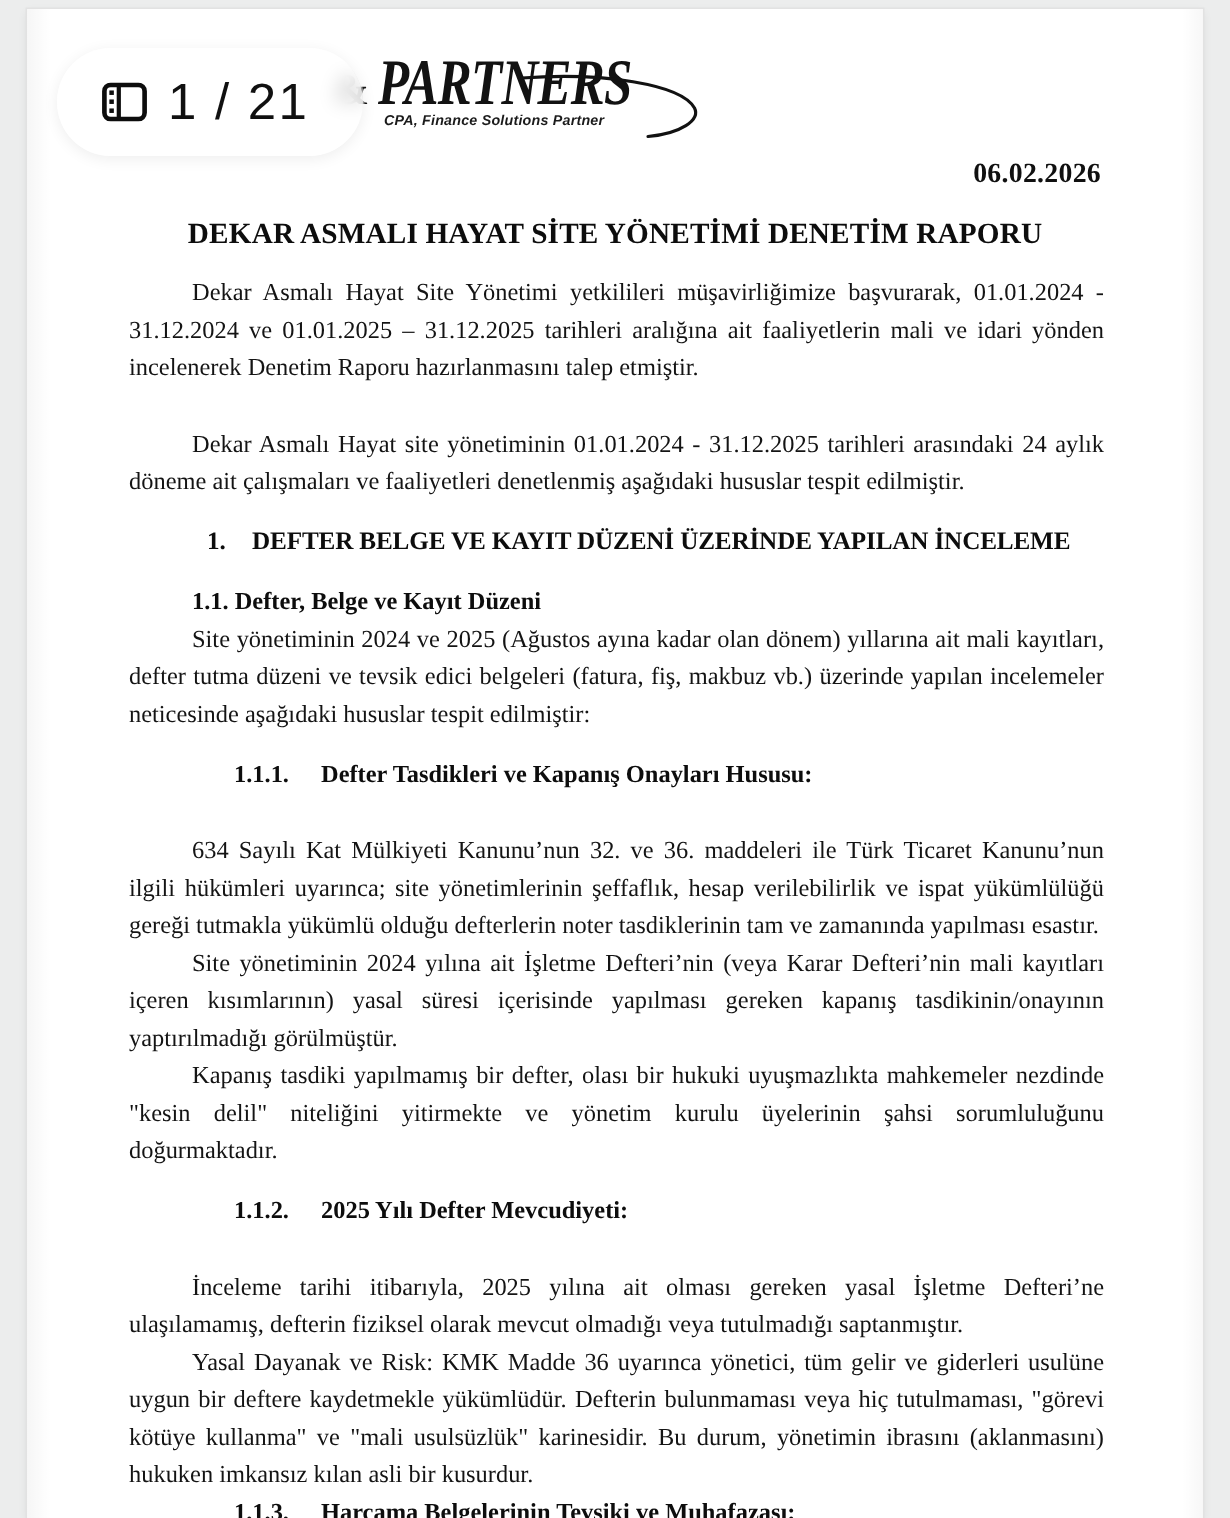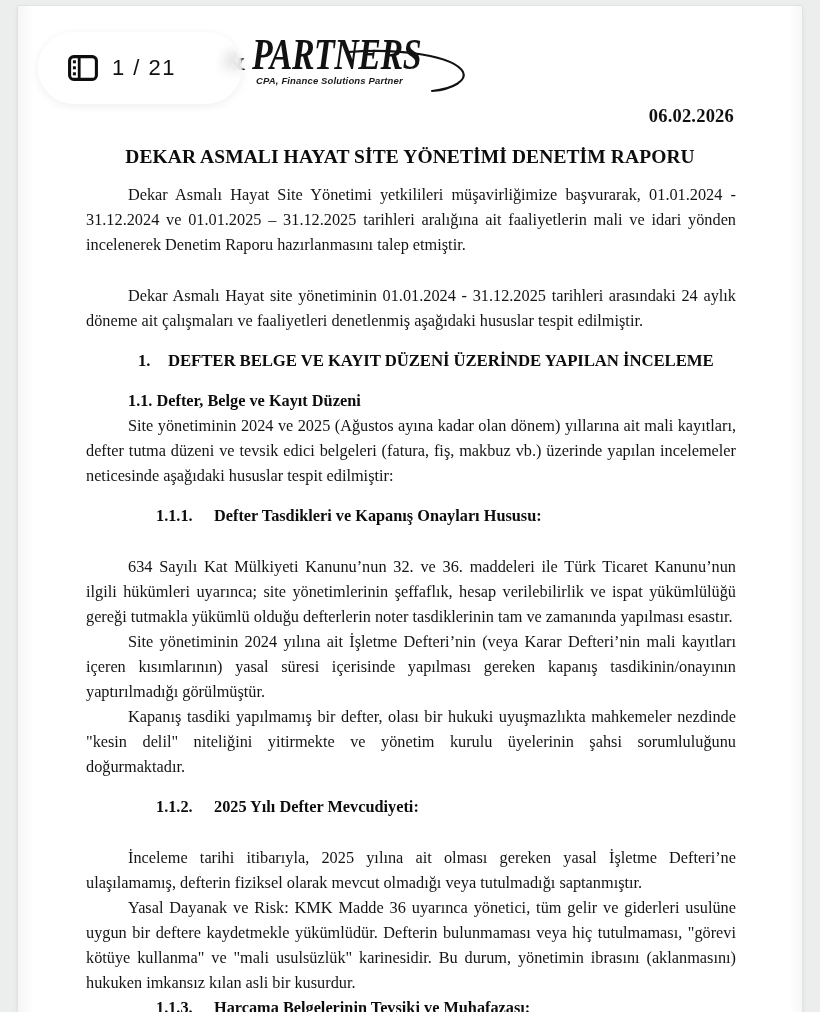--- a/index.html
+++ b/index.html
@@ -189,21 +189,21 @@
     z-index: 30;
   }
   #page-indicator .pi-icon {
     width: 30px;
     height: 26px;
     flex: 0 0 auto;
     display: block;
   }
   #page-indicator .pi-label {
     font-family: "Liberation Sans", sans-serif;
-    font-size: 22px;
+    font-size: 34px;
     font-weight: 400;
     color: #101010;
     letter-spacing: 1.5px;
     white-space: nowrap;
     line-height: 1;
   }
 </style>
 </head>
 <body>
 

